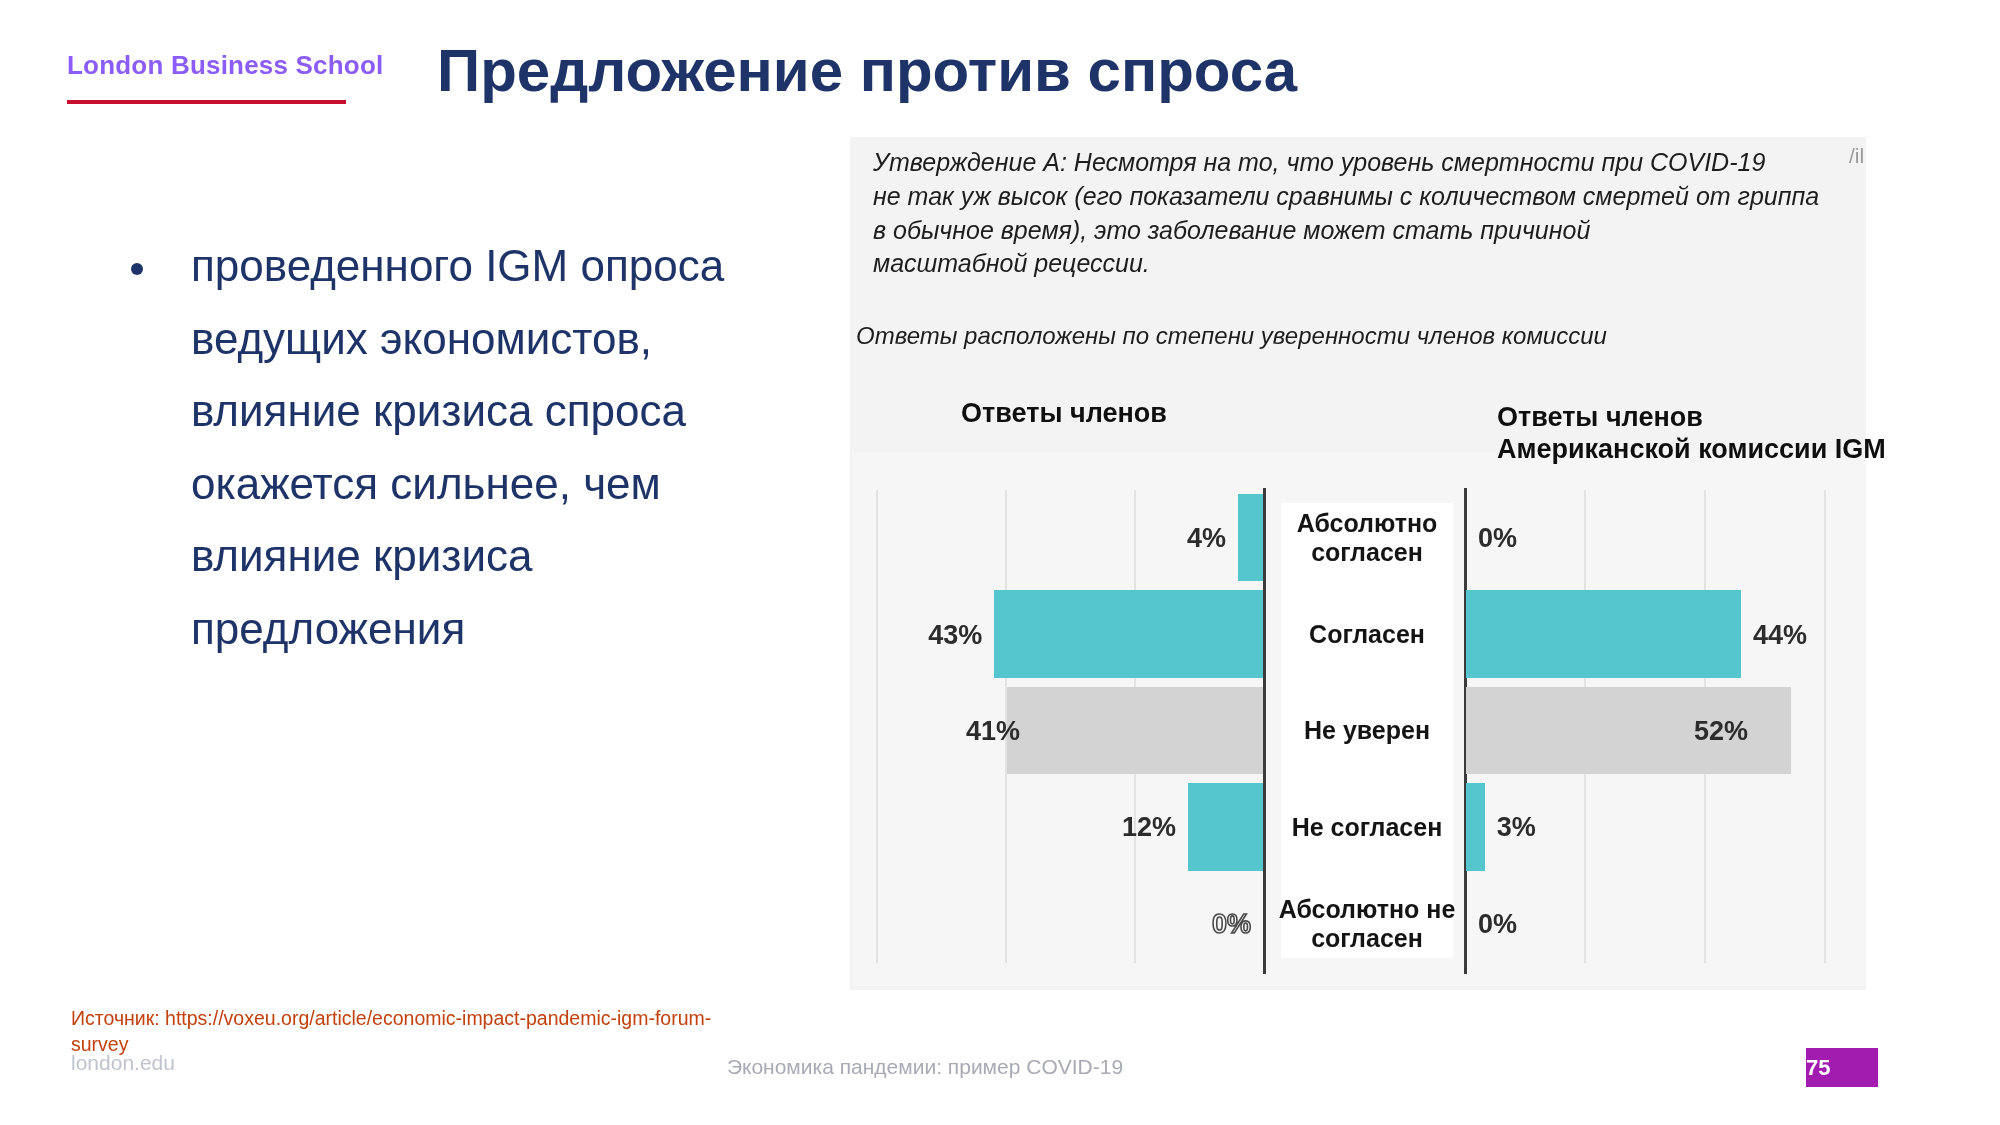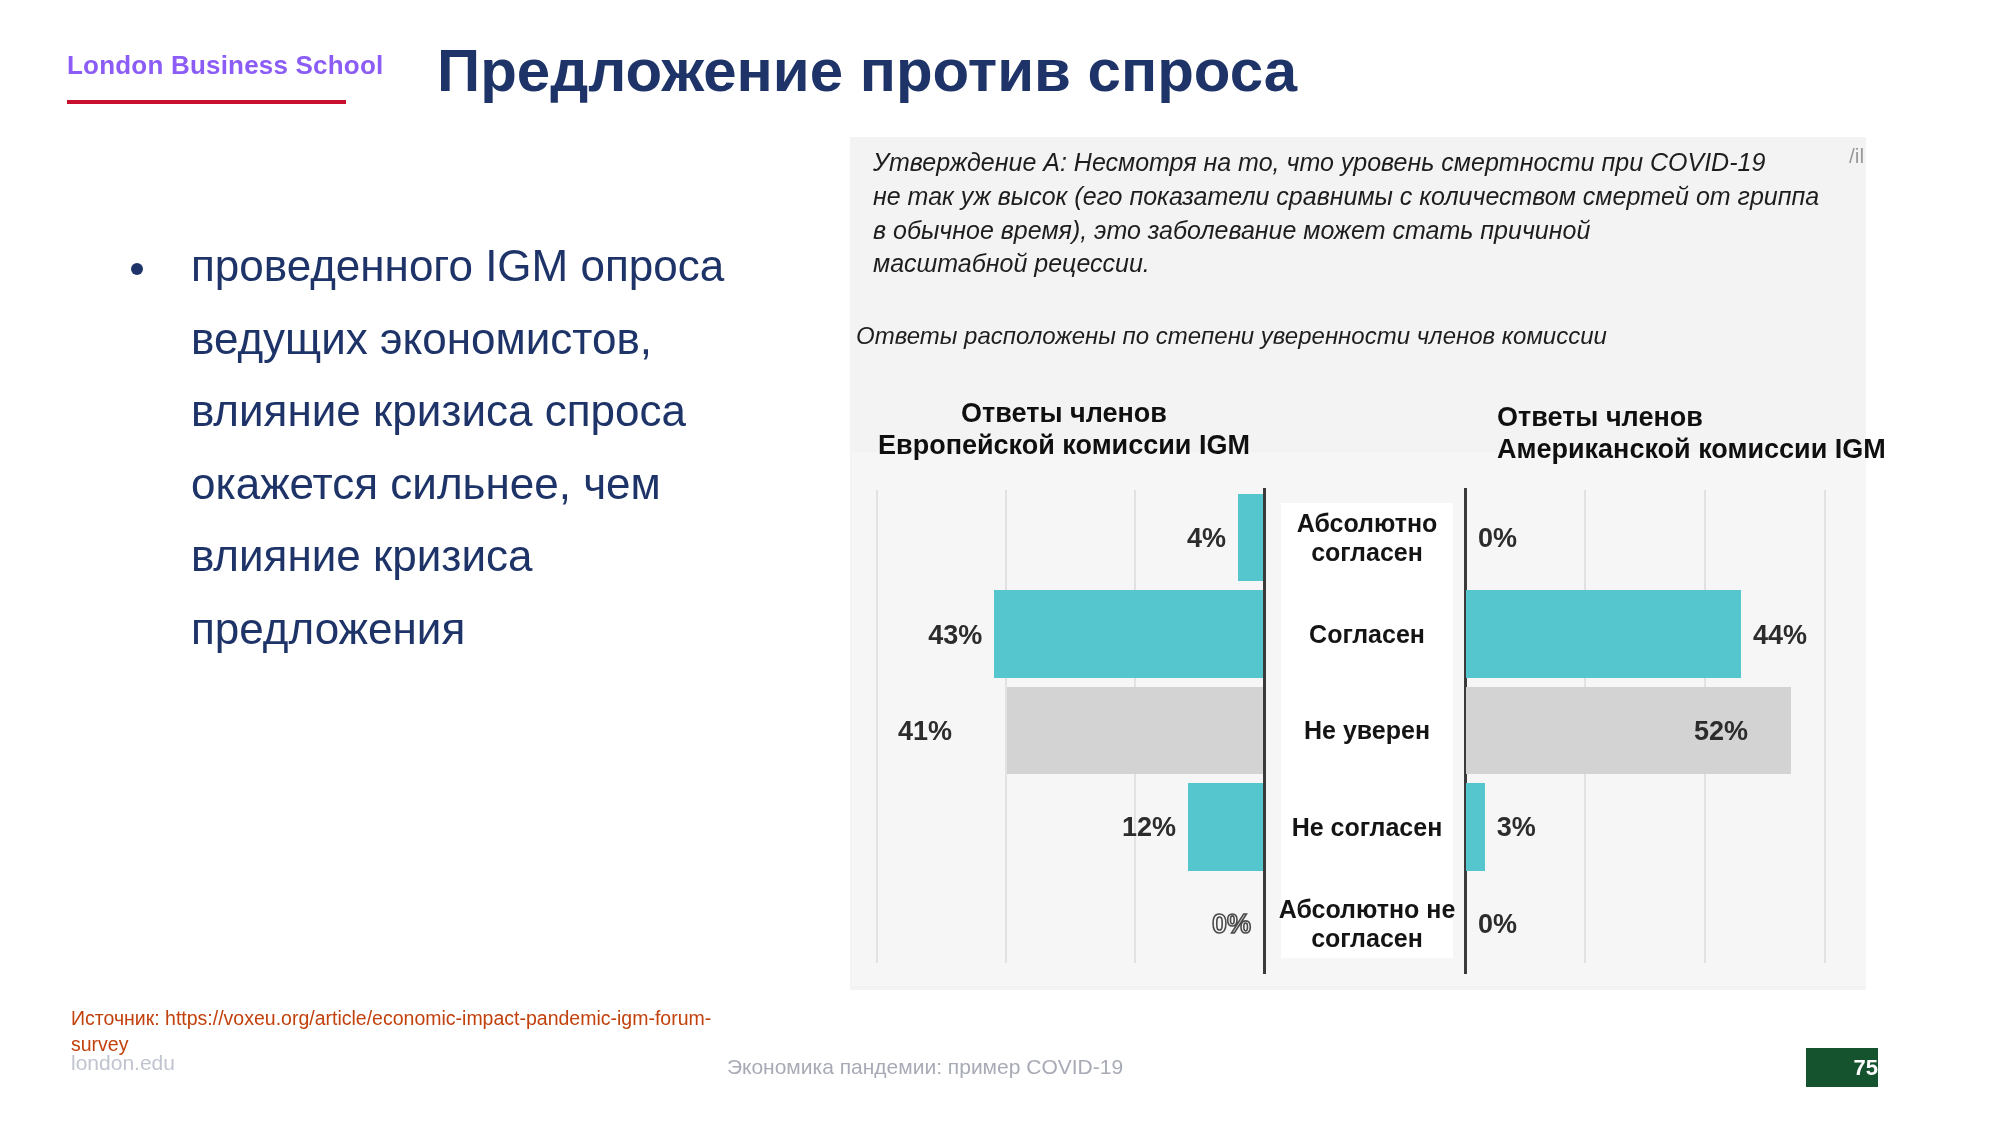--- a/index.html
+++ b/index.html
@@ -29,22 +29,22 @@
   .white-col{background:#ffffff;}
   .cat-label{display:flex;align-items:center;justify-content:center;text-align:center;
     font-size:25px;font-weight:700;color:#141414;line-height:29px;}
   .bar{}
   .val-label{font-size:27px;font-weight:700;color:#2c2c2c;white-space:nowrap;}
   .val-label.hollow{color:#f6f6f7;-webkit-text-stroke:1.6px #4b4b4b;}
   .source{left:71px;top:1005px;color:#c2410c;font-size:19.5px;}
   .source .srcline{line-height:26px;white-space:nowrap;}
   .london{left:71px;top:1051px;font-size:21px;color:#c0c4cf;}
   .footer-center{left:925px;top:1055px;transform:translateX(-50%);font-size:21px;color:#a8abb6;white-space:nowrap;}
-  .pagebox{left:1806px;top:1048px;width:72px;height:39px;background:#14532d;display:flex;
-    align-items:center;justify-content:flex-end;color:#ffffff;font-size:22px;font-weight:700;}
+  .pagebox{left:1806px;top:1048px;width:72px;height:39px;background:#a21caf;display:flex;
+    align-items:center;justify-content:flex-start;color:#ffffff;font-size:22px;font-weight:700;}
 </style>
 </head>
 <body>
 
 <div class="abs logo">London Business School</div>
 <div class="abs logo-underline"></div>
 <h1 class="abs title">Предложение против спроса</h1>
 
 <div class="abs bullet-dot"></div>
 <div class="abs bullet-text" id="bullet-lines">
@@ -69,41 +69,40 @@
 <div id="chart">
     <div class="abs plotbg" style="left: 852px; top: 452px; width: 1014px; height: 534px;"></div>
     <div class="abs gridline" style="left: 1134px; top: 490px; height: 473px;"></div>
     <div class="abs gridline" style="left: 1584px; top: 490px; height: 473px;"></div>
     <div class="abs gridline" style="left: 1005px; top: 490px; height: 473px;"></div>
     <div class="abs gridline" style="left: 1704px; top: 490px; height: 473px;"></div>
     <div class="abs gridline" style="left: 876px; top: 490px; height: 473px;"></div>
     <div class="abs gridline" style="left: 1824px; top: 490px; height: 473px;"></div>
     <div class="abs chart-header hdr-eu">
       <div class="hline">Ответы членов</div>
-      <div class="hline">Европейской комиссии IGM</div>
     </div>
     <div class="abs chart-header hdr-us">
       <div class="hline">Ответы членов</div>
       <div class="hline">Американской комиссии IGM</div>
     </div>
     <div class="abs white-col" style="left: 1281px; top: 503px; width: 172px; height: 455px;"></div>
     <div class="abs axis-line" style="left: 1263px; top: 488px; height: 486px;"></div>
     <div class="abs axis-line" style="left: 1464px; top: 488px; height: 486px;"></div>
     <div class="abs cat-label" style="left: 1277px; top: 490px; width: 180px; height: 96.4px;">Абсолютно согласен</div>
     <div class="abs bar" style="left: 1238px; top: 494px; width: 25px; height: 87.4px; background: rgb(85, 198, 206);"></div>
     <div class="abs val-label" style="right: 774px; top: 538.2px; transform: translateY(-50%);">4%</div>
     <div class="abs val-label" style="left: 1478px; top: 538.2px; transform: translateY(-50%);">0%</div>
     <div class="abs cat-label" style="left: 1277px; top: 586.4px; width: 180px; height: 96.4px;">Согласен</div>
     <div class="abs bar" style="left: 994.25px; top: 590.4px; width: 268.75px; height: 87.4px; background: rgb(85, 198, 206);"></div>
     <div class="abs val-label" style="right: 1017.75px; top: 634.6px; transform: translateY(-50%);">43%</div>
     <div class="abs bar" style="left: 1466px; top: 590.4px; width: 275px; height: 87.4px; background: rgb(85, 198, 206);"></div>
     <div class="abs val-label" style="left: 1753px; top: 634.6px; transform: translateY(-50%);">44%</div>
     <div class="abs cat-label" style="left: 1277px; top: 682.8px; width: 180px; height: 96.4px;">Не уверен</div>
     <div class="abs bar" style="left: 1006.75px; top: 686.8px; width: 256.25px; height: 87.4px; background: rgb(211, 211, 211);"></div>
-    <div class="abs val-label" style="right: 1048px; top: 731px; transform: translateY(-50%);">41%</div>
+    <div class="abs val-label" style="right: 980px; top: 731px; transform: translateY(-50%);">41%</div>
     <div class="abs bar" style="left: 1466px; top: 686.8px; width: 325px; height: 87.4px; background: rgb(211, 211, 211);"></div>
     <div class="abs val-label" style="left: 1694px; top: 731px; transform: translateY(-50%);">52%</div>
     <div class="abs cat-label" style="left: 1277px; top: 779.2px; width: 180px; height: 96.4px;">Не согласен</div>
     <div class="abs bar" style="left: 1188px; top: 783.2px; width: 75px; height: 87.4px; background: rgb(85, 198, 206);"></div>
     <div class="abs val-label" style="right: 824px; top: 827.4px; transform: translateY(-50%);">12%</div>
     <div class="abs bar" style="left: 1466px; top: 783.2px; width: 18.75px; height: 87.4px; background: rgb(85, 198, 206);"></div>
     <div class="abs val-label" style="left: 1496.75px; top: 827.4px; transform: translateY(-50%);">3%</div>
     <div class="abs cat-label" style="left: 1277px; top: 875.6px; width: 180px; height: 96.4px;">Абсолютно не согласен</div>
     <div class="abs val-label hollow" style="right: 749px; top: 923.8px; transform: translateY(-50%);">0%</div>
     <div class="abs val-label" style="left: 1478px; top: 923.8px; transform: translateY(-50%);">0%</div>

